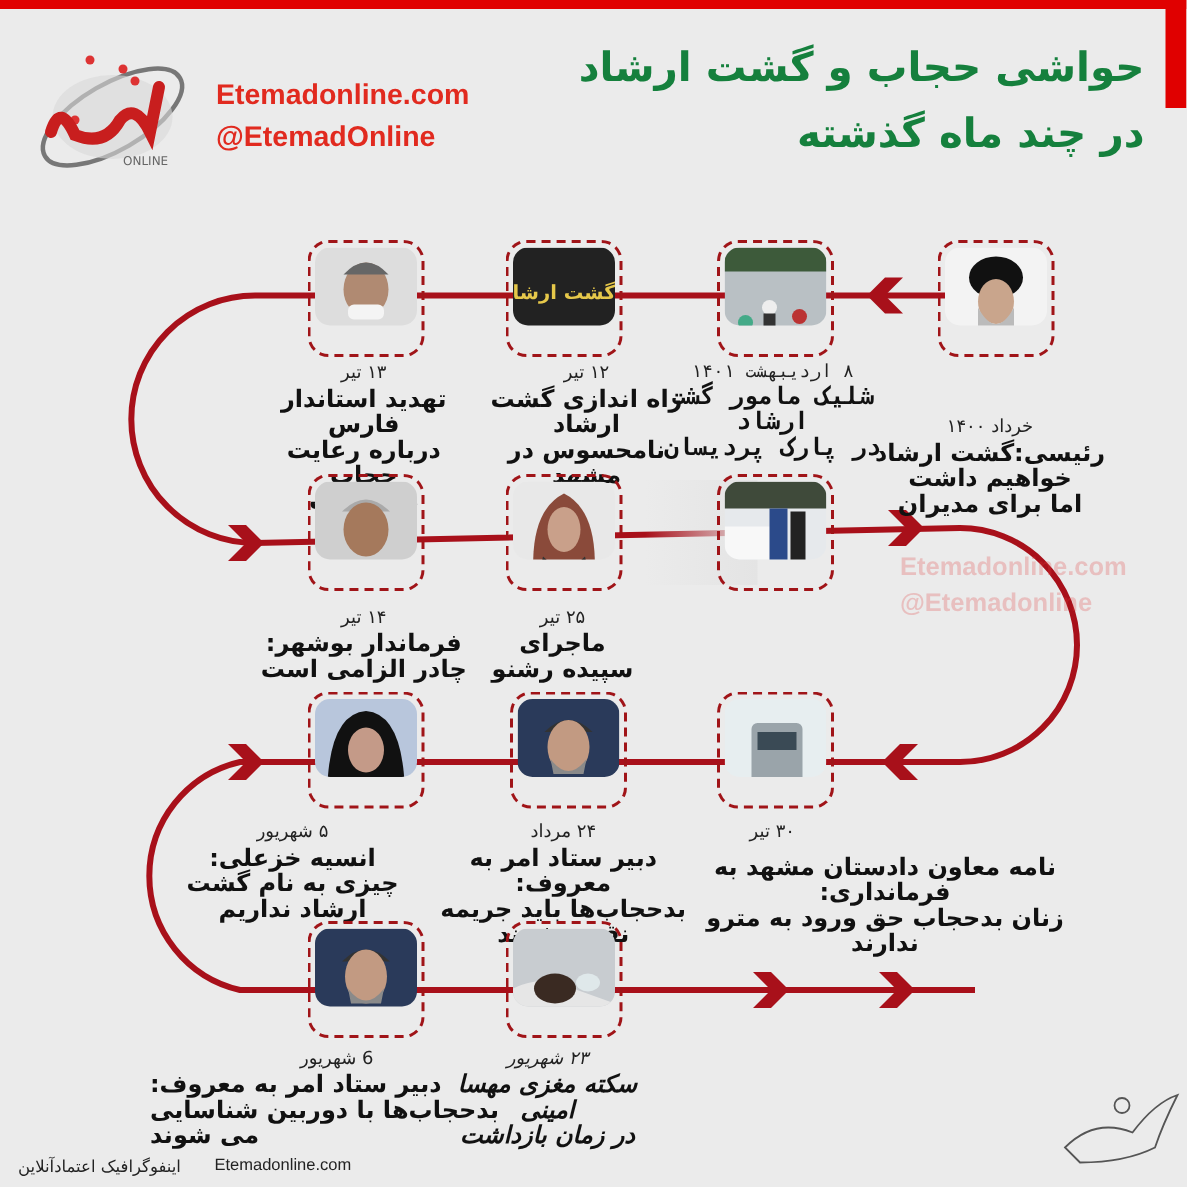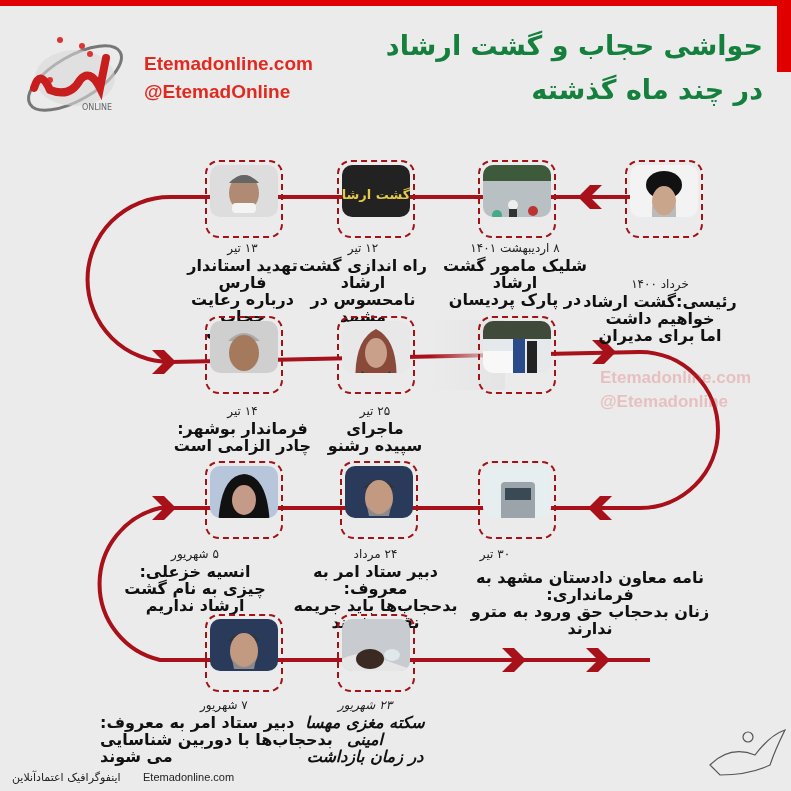--- a/index.html
+++ b/index.html
@@ -120,26 +120,26 @@
       </svg>
   </div>
 </div>
 
 <div class="cap" style="left:575px;top:240px;width:170px;margin-top:36px;">
   <span class="date">خرداد ۱۴۰۰</span>
   <span class="text">رئیسی:گشت ارشاد
 خواهیم داشت
 اما برای مدیران</span>
 </div>
-<div class="cap" style="left:440px;top:240px;width:150px;">
+<div class="cap" style="left:440px;top:240px;width:150px;font-family:Liberation Mono, monospace;">
   <span class="date">۸ اردیبهشت ۱۴۰۱</span>
   <span class="text">شلیک مامور گشت ارشاد
 در پارک پردیسان</span>
 </div>
-<div class="cap" style="left:288px;top:240px;width:150px;">
+<div class="cap" style="left:316px;top:240px;width:150px;">
   <span class="date">۱۲ تیر</span>
   <span class="text">راه اندازی گشت ارشاد
 نامحسوس در مشهد</span>
 </div>
 <div class="cap" style="left:170px;top:240px;width:145px;">
   <span class="date">۱۳ تیر</span>
   <span class="text">تهدید استاندار فارس
 درباره رعایت حجاب
 در ادارات</span>
 </div>
@@ -220,21 +220,21 @@
   <div class="photo">
     <svg viewBox="0 0 68 68">
         <rect width="68" height="68" fill="#b8c6dc"></rect>
         <path d="M8 68 Q8 10 34 8 Q60 10 60 68Z" fill="#111"></path>
         <ellipse cx="34" cy="34" rx="12" ry="15" fill="#c49a88"></ellipse>
       </svg>
   </div>
 </div>
 
 <div class="cap" style="left:460px;top:546px;width:260px;">
-  <span class="date" style="padding-right:190px;">۳۰ تیر</span>
+  <span class="date" style="text-align:right;padding-right:190px;">۳۰ تیر</span>
   <span class="text" style="margin-top:6px;">نامه معاون دادستان مشهد به فرمانداری:
 زنان بدحجاب حق ورود به مترو ندارند</span>
 </div>
 <div class="cap" style="left:283px;top:546px;width:185px;">
   <span class="date">۲۴ مرداد</span>
   <span class="text">دبیر ستاد امر به معروف:
 بدحجاب‌ها باید جریمه نقدی شوند</span>
 </div>
 <div class="cap" style="left:100px;top:546px;width:190px;">
   <span class="date">۵ شهریور</span>
@@ -263,21 +263,21 @@
       </svg>
   </div>
 </div>
 
 <div class="cap" style="left:290px;top:697px;width:150px;font-style:italic;">
   <span class="date">۲۳ شهریور</span>
   <span class="text">سکته مغزی مهسا امینی
 در زمان بازداشت</span>
 </div>
 <div class="cap" style="left:100px;top:697px;width:245px;">
-  <span class="date" style="text-align:left;padding-left:100px;">۷ شهریور</span>
+  <span class="date" style="text-align:left;padding-left:100px;">6 شهریور</span>
   <span class="text" style="text-align:left;">دبیر ستاد امر به معروف:
 بدحجاب‌ها با دوربین شناسایی می شوند</span>
 </div>
 
 <svg class="sig" viewBox="0 0 90 70">
   <path d="M10 50 Q30 30 55 40 Q70 20 85 15 Q75 35 70 50 Q50 60 20 60 Z" fill="none" stroke="#555" stroke-width="1.2"></path>
   <circle cx="48" cy="22" r="5" fill="none" stroke="#555" stroke-width="1.2"></circle>
 </svg>
 
 <div class="footer" style="left:143px;font-family:'Liberation Sans',sans-serif;">Etemadonline.com</div>

